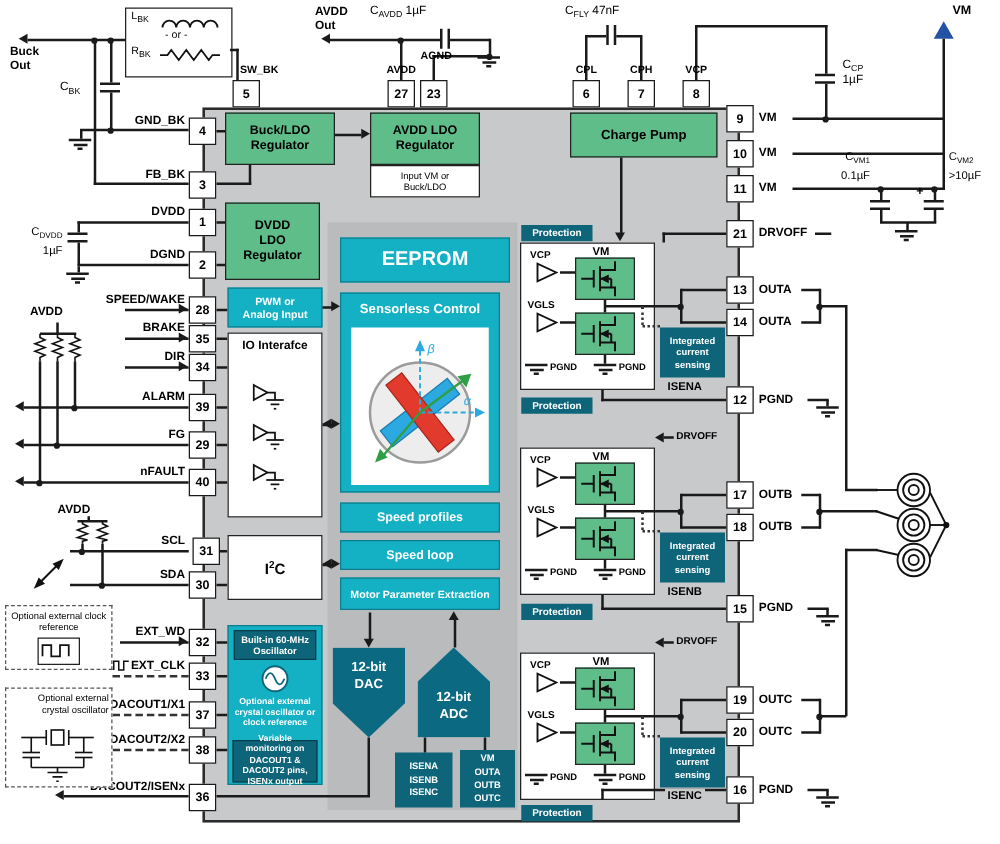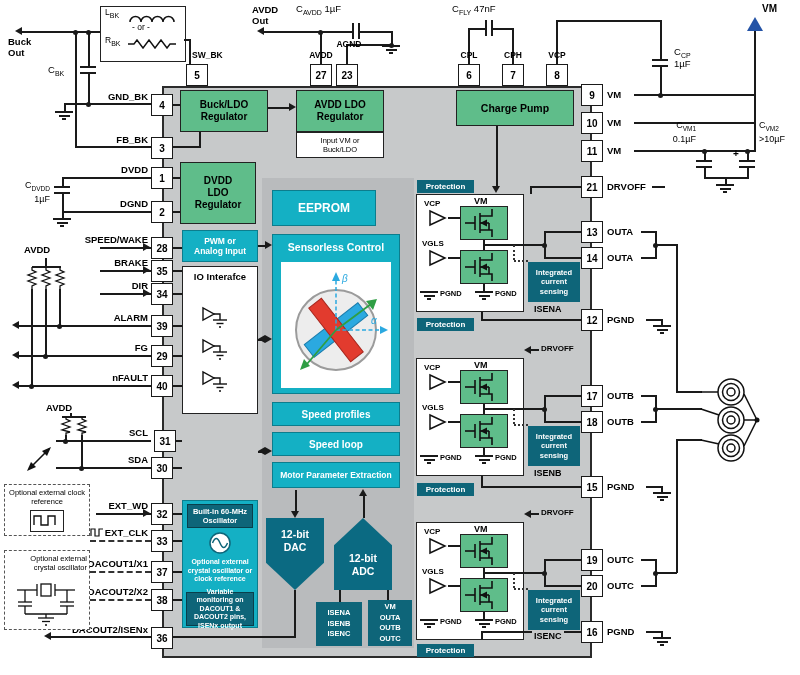--- a/index.html
+++ b/index.html
@@ -318,31 +318,34 @@
     </svg>
   <svg style="left:200px;top:370px" width="28" height="26" viewBox="0 0 28 26">
       <g stroke="#111" stroke-width="1.4" fill="none">
         <polygon points="3,2 3,14 14,8" fill="#fff"></polygon>
         <polyline points="14,8 20,8 20,14"></polyline>
         <line x1="13" y1="14" x2="27" y2="14"></line>
         <line x1="16.5" y1="17.5" x2="23.5" y2="17.5"></line>
         <line x1="19" y1="21" x2="21" y2="21"></line>
       </g>
     </svg>
+  <div class="box wt" style="left:182px;top:428px;width:76px;height:52px;font-size:12px;font-weight:bold">
+      <span><span>I</span><sup style="font-size:8px">2</sup><span>C</span></span>
+    </div>
 
   <div class="box teal" style="left:182px;top:500px;width:76px;height:128px;justify-content:flex-start"></div>
   <div class="box dk" style="left:187px;top:504px;width:66px;height:24px;font-size:7.5px;line-height:9px;padding:0 2px">Built-in 60-MHz Oscillator</div>
   <svg style="left:208px;top:531px" width="24" height="24" viewBox="0 0 24 24">
       <circle cx="12" cy="12" r="10" fill="#fff" stroke="#0e6579" stroke-width="1.5"></circle>
       <path d="M4.5 12 q3.75 -9 7.5 0 t7.5 0" fill="none" stroke="#0e6579" stroke-width="1.5"></path>
     </svg>
   <div class="t" style="left:185px;top:558px;width:70px;font-size:7px;white-space:normal;text-align:center;color:#fff;font-weight:bold;line-height:8.5px">Optional external crystal oscillator or clock reference</div>
   <div class="box dk" style="left:186px;top:592px;width:68px;height:34px;font-size:7px;line-height:8.5px;padding:1px 2px">Variable monitoring on DACOUT1 &amp; DACOUT2 pins, ISENx output</div>
 
-  <div class="box teal" style="left:272px;top:190px;width:104px;height:36px;font-size:12px">EEPROM</div>
+  <div class="box teal" style="left:272px;top:190px;width:136px;height:36px;font-size:16px">EEPROM</div>
   <div class="box teal" style="left:272px;top:234px;width:128px;height:160px;justify-content:flex-start;padding-top:6px;font-size:10.5px">
       <span>Sensorless Control</span>
     </div>
   <div style="position:absolute;left:281px;top:262px;width:110px;height:126px;background:#fff"></div>
   <svg style="left:281px;top:262px" width="110" height="126" viewBox="0 0 110 126">
     <circle cx="55" cy="68" r="40" fill="#ededed" stroke="#9b9b9b" stroke-width="2"></circle>
     <g transform="rotate(-38 55 68)">
         <rect x="21" y="60" width="68" height="16" fill="#2ba9e0" stroke="#1a7dad"></rect>
       </g>
     <g transform="rotate(52 55 68)">

